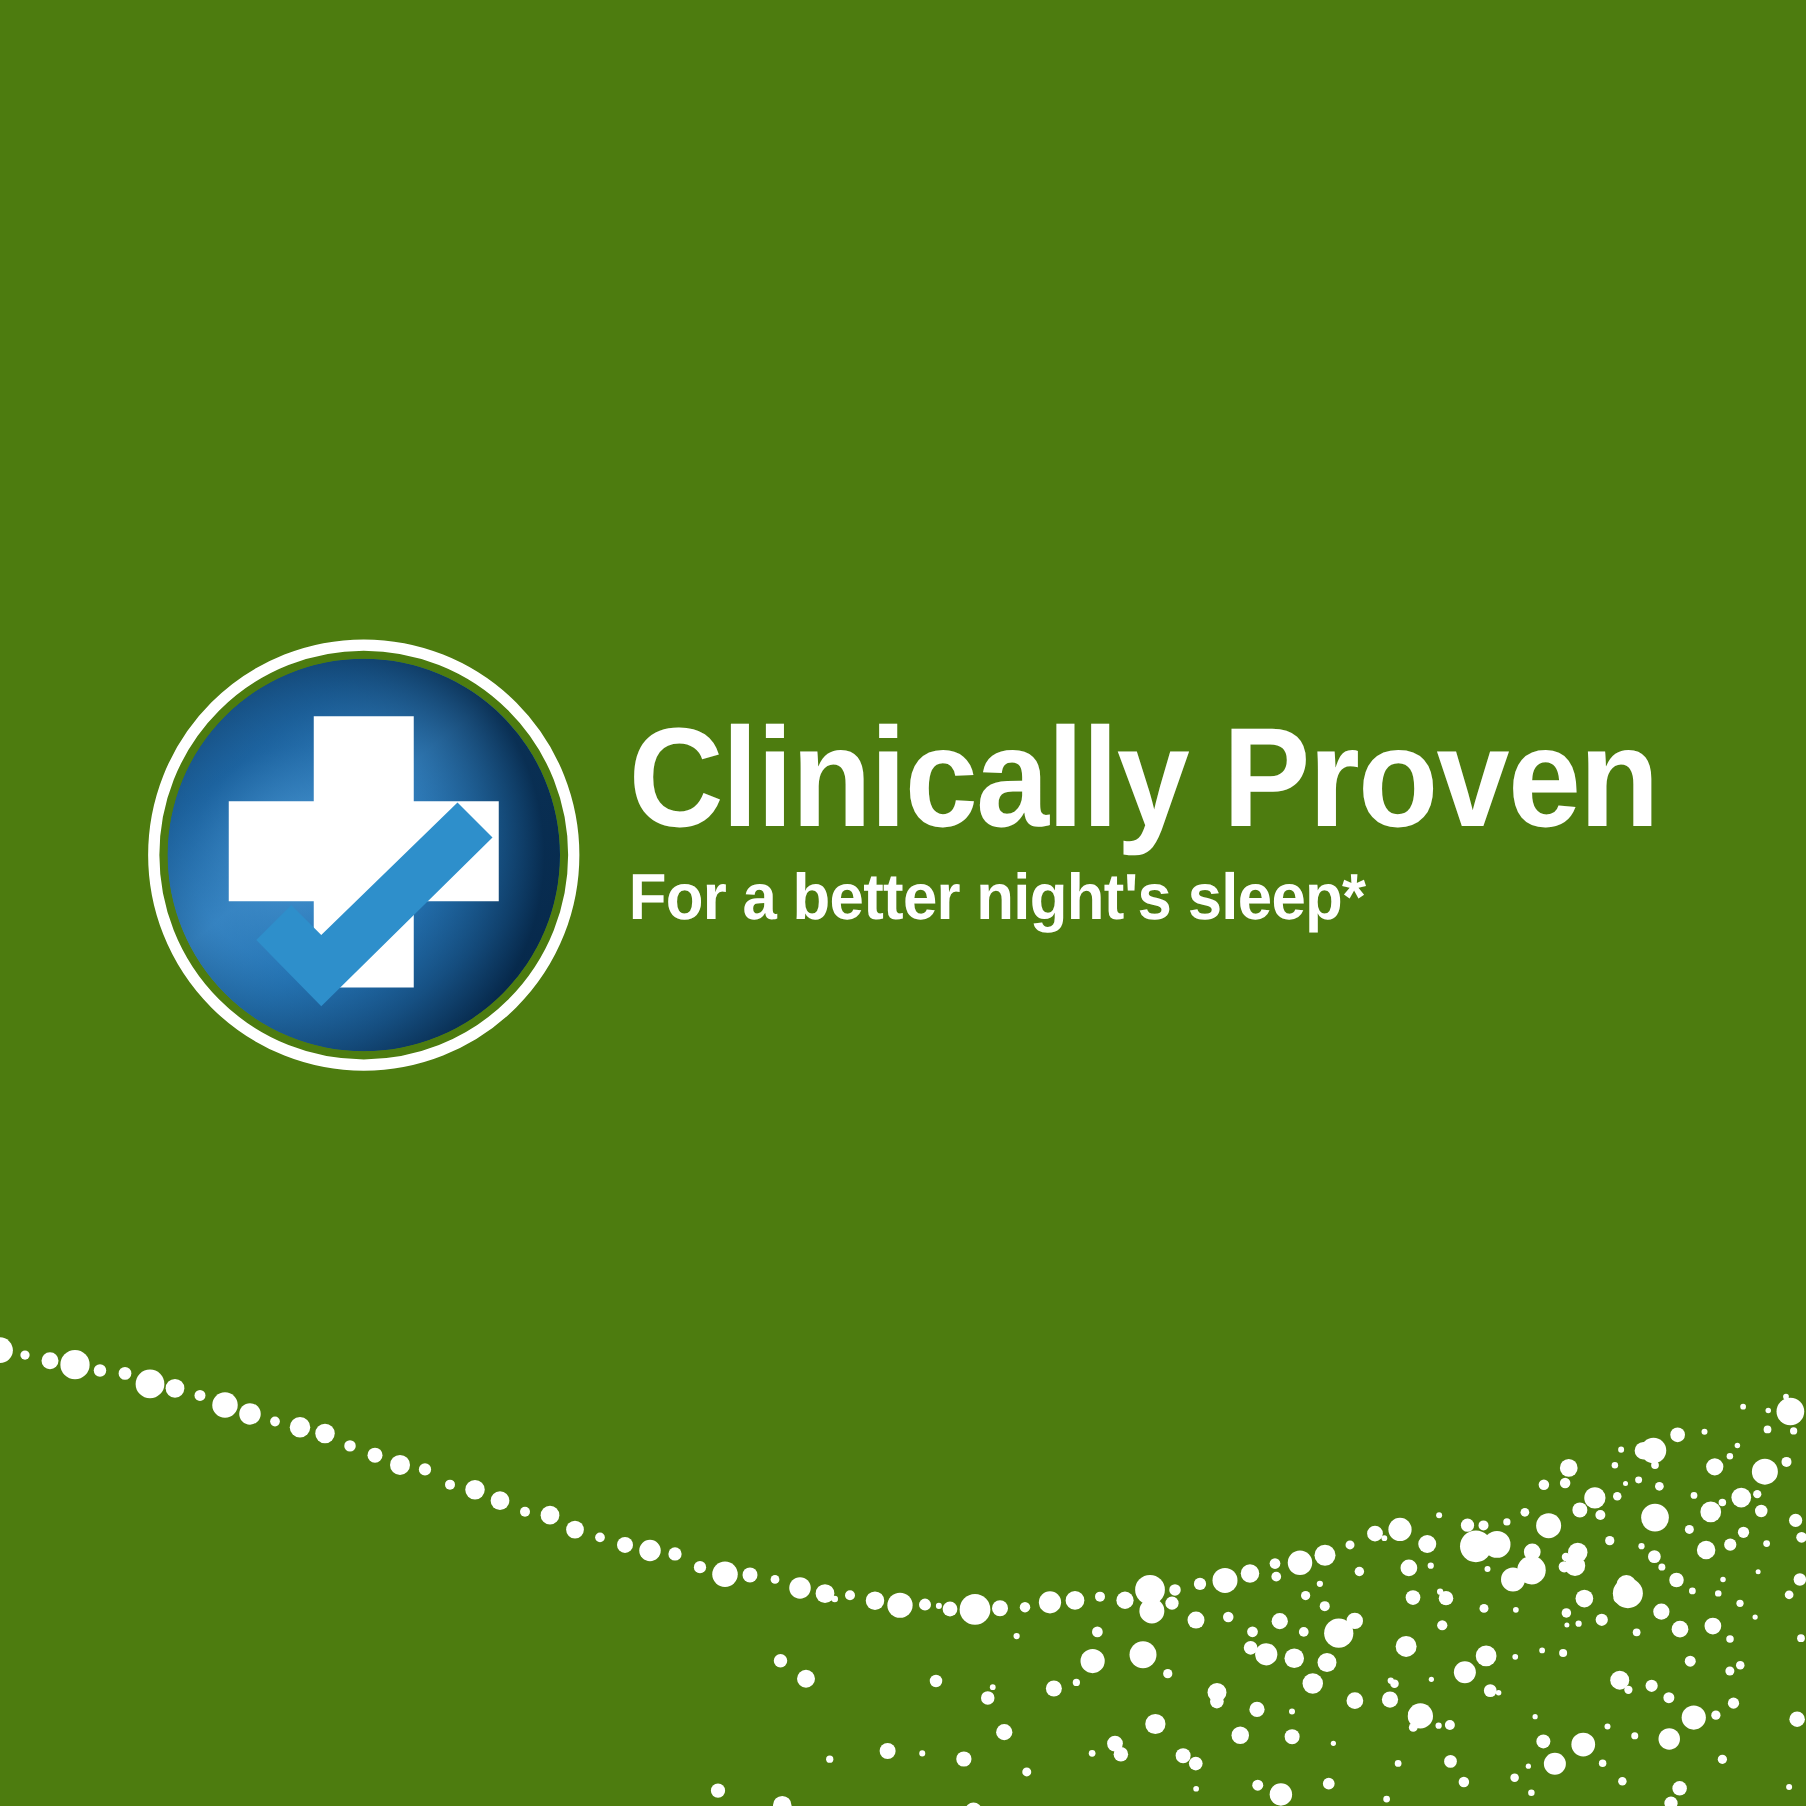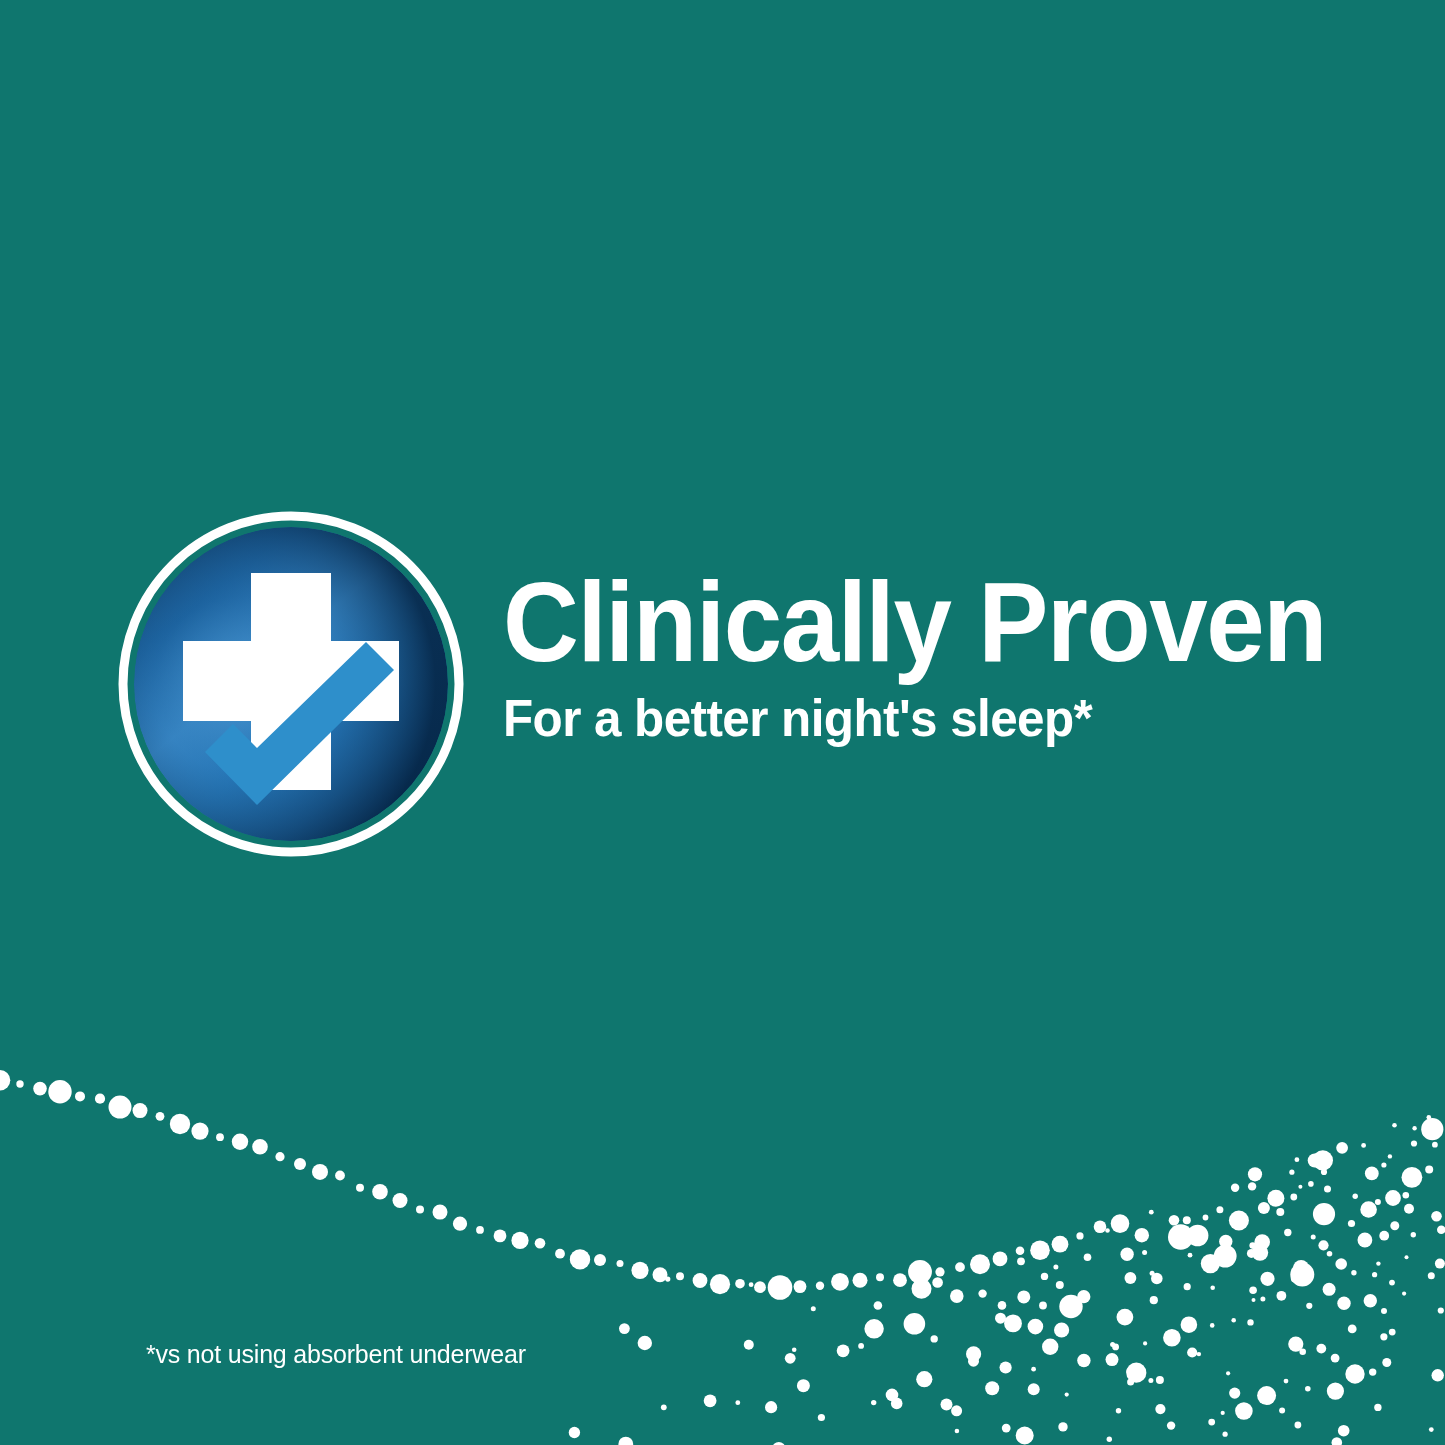--- a/index.html
+++ b/index.html
@@ -8,21 +8,21 @@
     background: #002B45;
   }
   body {
     font-family: "Liberation Sans", sans-serif;
   }
 
   #stage {
     position: relative;
     width: 1445px;
     height: 1445px;
-    background: #0f766e;
+    background: #4d7c0f;
     overflow: hidden;
   }
 
   
   #wave-layer {
     position: absolute;
     left: 0;
     top: 0;
     width: 1445px;
     height: 1445px;
@@ -420,15 +420,14 @@
     <path fill="#FFFFFF" d="M133 62 H213 V130 H281 V210 H213 V279 H133 V210 H65 V130 H133 Z"></path>
 
     <path fill="#2E8FCB" d="M248 131 L276 159 L139 294 L87 241 L115 213 L139 237 Z"></path>
   </svg>
 
   <div id="headline-block">
     <div id="title">Clinically Proven</div>
     <div id="subtitle">For a better night's sleep*</div>
   </div>
 
-  <div id="footnote">*vs not using absorbent underwear</div>
 
 </div>
 
 </body></html>

